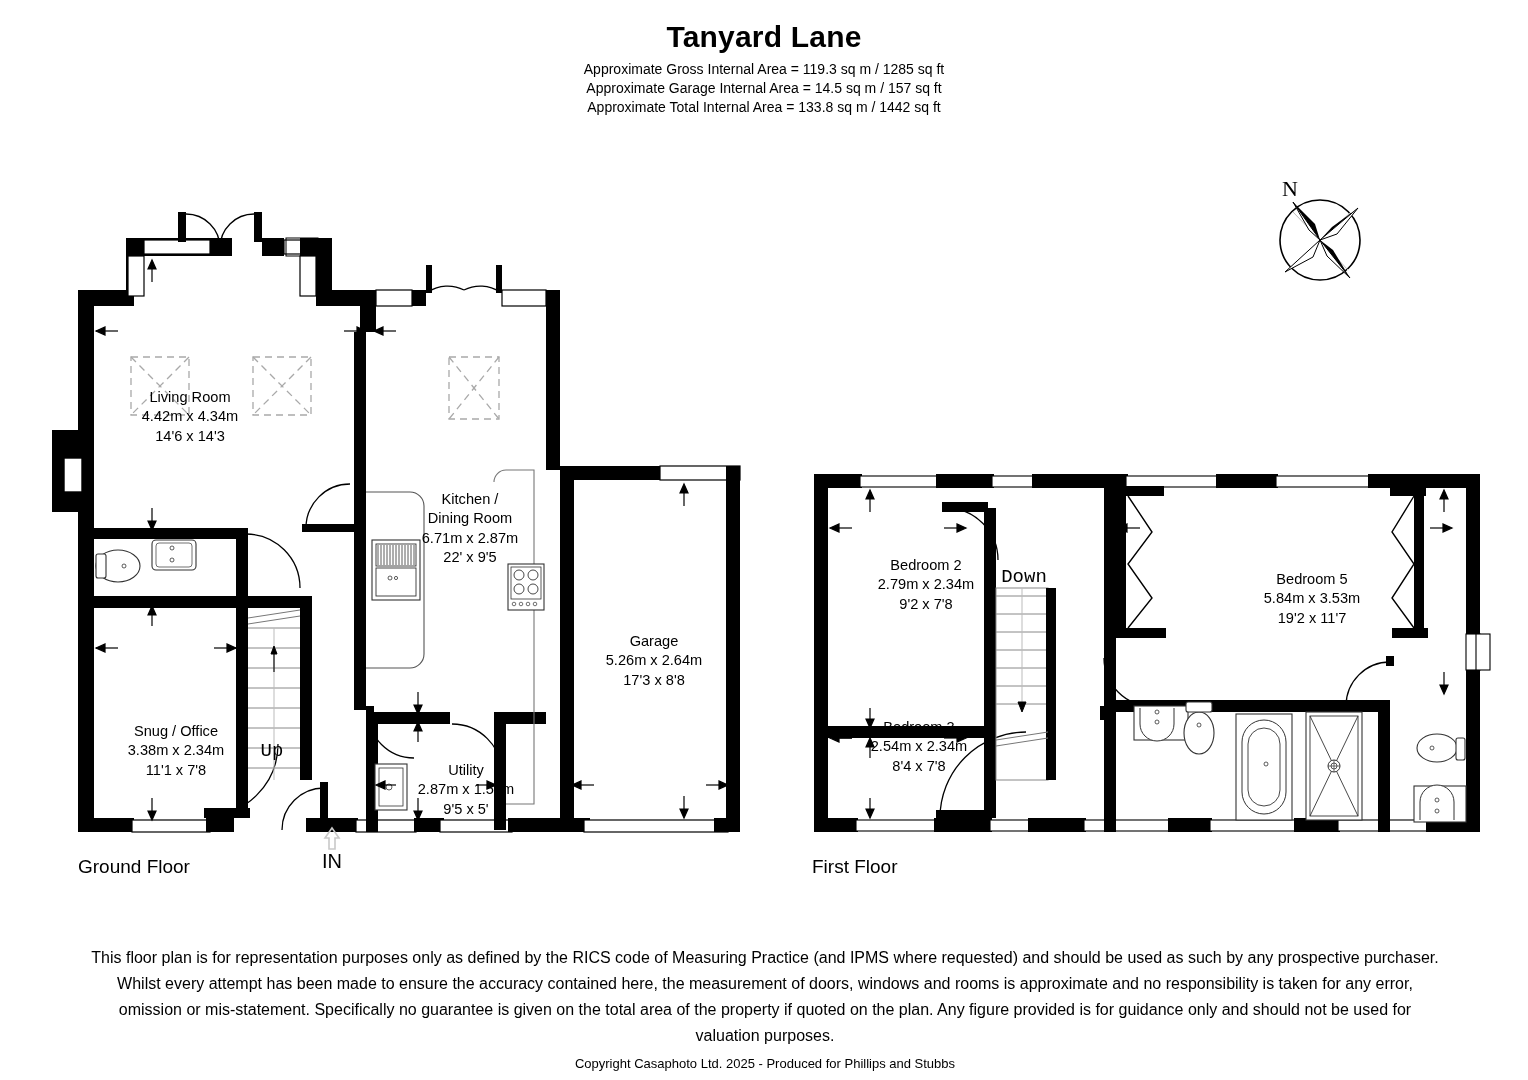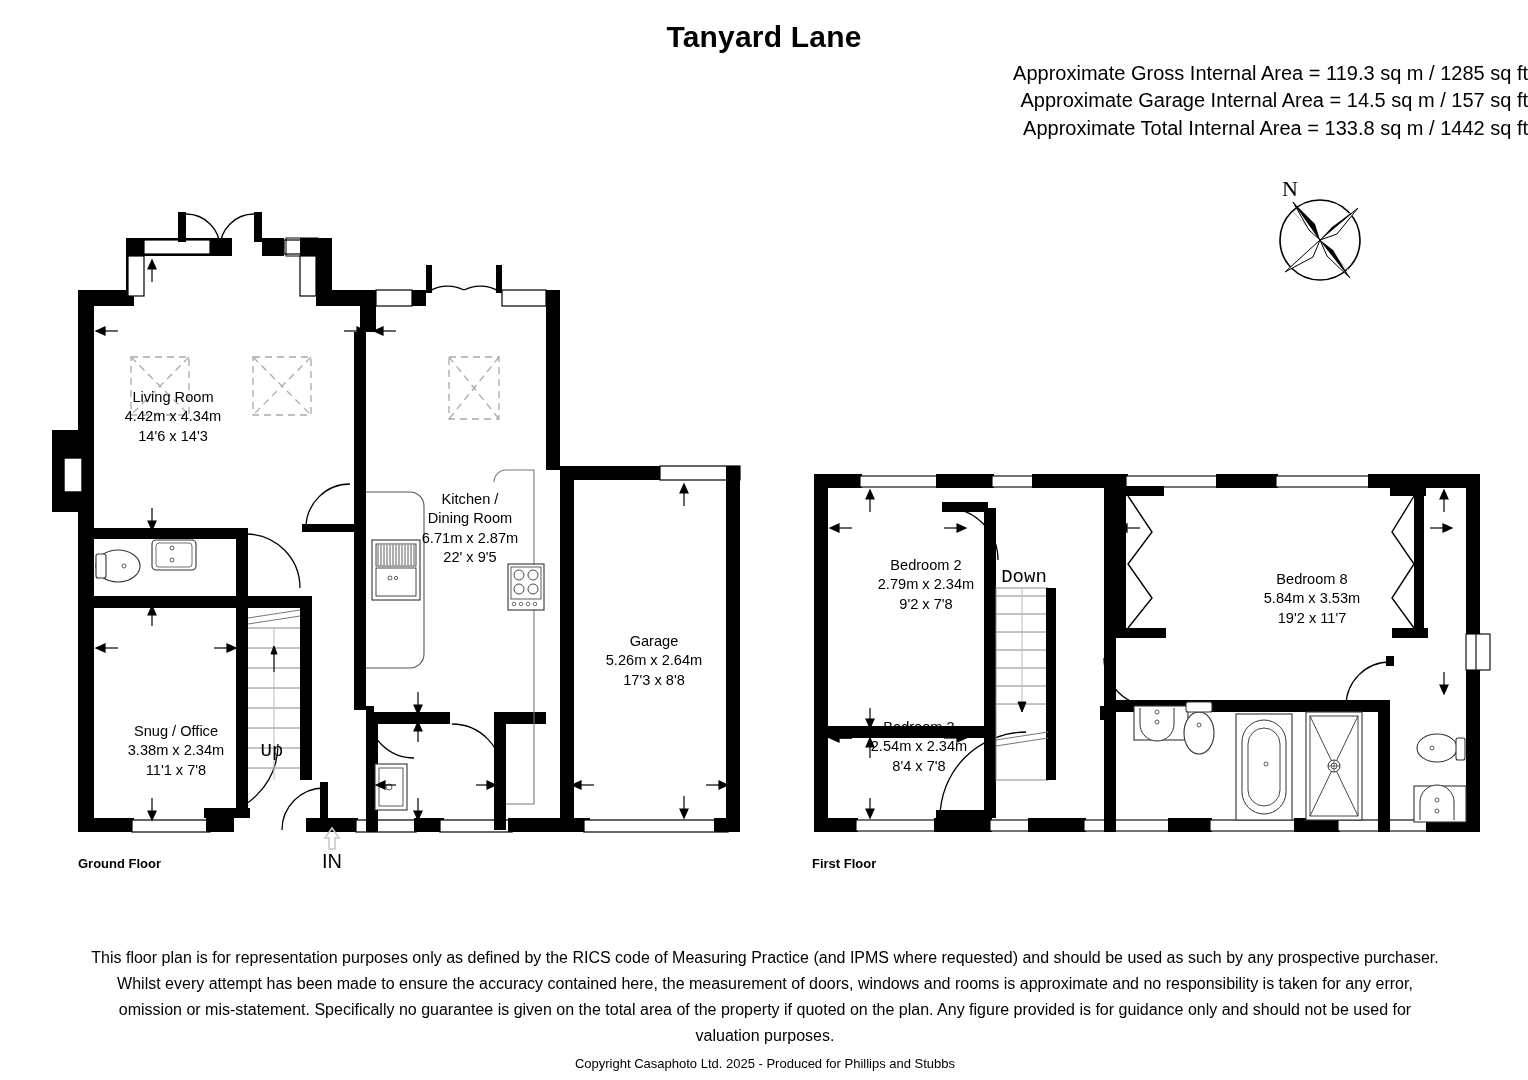--- a/index.html
+++ b/index.html
@@ -7,29 +7,29 @@
   body{
     width:1528px;height:1080px;position:relative;overflow:hidden;
     font-family:"Liberation Sans","DejaVu Sans",sans-serif;
     color:#000;
   }
   .page{position:absolute;inset:0;}
 
   
   #header{position:absolute;top:20px;left:0;width:1528px;text-align:center;}
   #plan-title{font-size:30px;font-weight:bold;letter-spacing:.2px;line-height:1.12;margin:0 0 6px 0;}
-  .area-line{font-size:20px;line-height:1.38;margin:0;white-space:pre;text-align:right;}
+  .area-line{font-size:14px;line-height:1.38;margin:0;white-space:pre;}
 
   
   #footer{position:absolute;top:945px;left:90px;width:1350px;text-align:center;}
   .disclaim{font-size:16px;line-height:1.62;margin:0;}
   .copyline{font-size:13px;line-height:1.62;margin:4px 0 0 0;}
 
   
-  .floor-caption{position:absolute;font-size:13px;font-weight:bold;}
+  .floor-caption{position:absolute;font-size:19px;font-weight:normal;}
   #caption-ground{left:78px;top:856px;}
   #caption-first{left:812px;top:856px;}
 
   
   #in-marker{position:absolute;left:312px;top:826px;width:40px;text-align:center;}
   #in-marker .in-arrow{display:block;width:40px;height:24px;}
   #in-marker .in-label{font-size:20px;line-height:1;display:block;margin-top:1px;}
 
   
   #compass{position:absolute;left:1258px;top:172px;width:120px;height:125px;}
@@ -320,39 +320,44 @@
           <path d="M684 484 l -4 9 l 8 0 z"></path>
 
         <line x1="684" y1="796" x2="684" y2="816"></line>
           <path d="M684 818 l -4 -9 l 8 0 z"></path>
 
         <line x1="568" y1="735" x2="586" y2="735" opacity="0"></line>
       </g>
     </g>
   </svg>
 
-  <div class="room-label" style="left:109px; top:388px; width:128px;">
+  <div class="room-label" style="left:126px; top:388px; width:128px;">
     <span class="rname">Living Room</span>
     <span class="rdim">4.42m x 4.34m</span>
     <span class="rdim">14'6 x 14'3</span>
   </div>
 
   <div class="room-label" style="left:400px; top:490px; width:140px;">
     <span class="rname">Kitchen /</span>
     <span class="rname">Dining Room</span>
     <span class="rdim">6.71m x 2.87m</span>
     <span class="rdim">22' x 9'5</span>
   </div>
 
   <div class="room-label" style="left:108px; top:722px; width:136px;">
     <span class="rname">Snug / Office</span>
     <span class="rdim">3.38m x 2.34m</span>
     <span class="rdim">11'1 x 7'8</span>
   </div>
 
+  <div class="room-label" style="left:398px; top:761px; width:136px;">
+    <span class="rname">Utility</span>
+    <span class="rdim">2.87m x 1.52m</span>
+    <span class="rdim">9'5 x 5'</span>
+  </div>
 
   <div class="room-label" style="left:586px; top:632px; width:136px;">
     <span class="rname">Garage</span>
     <span class="rdim">5.26m x 2.64m</span>
     <span class="rdim">17'3 x 8'8</span>
   </div>
 
   <div class="stair-word" style="left:248px; top:740px; width:48px;">Up</div>
 
   <svg class="plan-svg" viewBox="0 0 1528 1080">
@@ -521,21 +526,21 @@
     <span class="rdim">9'2 x 7'8</span>
   </div>
 
   <div class="room-label" style="left:845px; top:718px; width:148px;">
     <span class="rname">Bedroom 3</span>
     <span class="rdim">2.54m x 2.34m</span>
     <span class="rdim">8'4 x 7'8</span>
   </div>
 
   <div class="room-label" style="left:1222px; top:570px; width:180px;">
-    <span class="rname">Bedroom 8</span>
+    <span class="rname">Bedroom 5</span>
     <span class="rdim">5.84m x 3.53m</span>
     <span class="rdim">19'2 x 11'7</span>
   </div>
 
   <div class="stair-word" style="left:996px; top:566px; width:56px;">Down</div>
 
   <div class="floor-caption" id="caption-ground">Ground Floor</div>
   <div class="floor-caption" id="caption-first">First Floor</div>
 
   <div id="in-marker">

